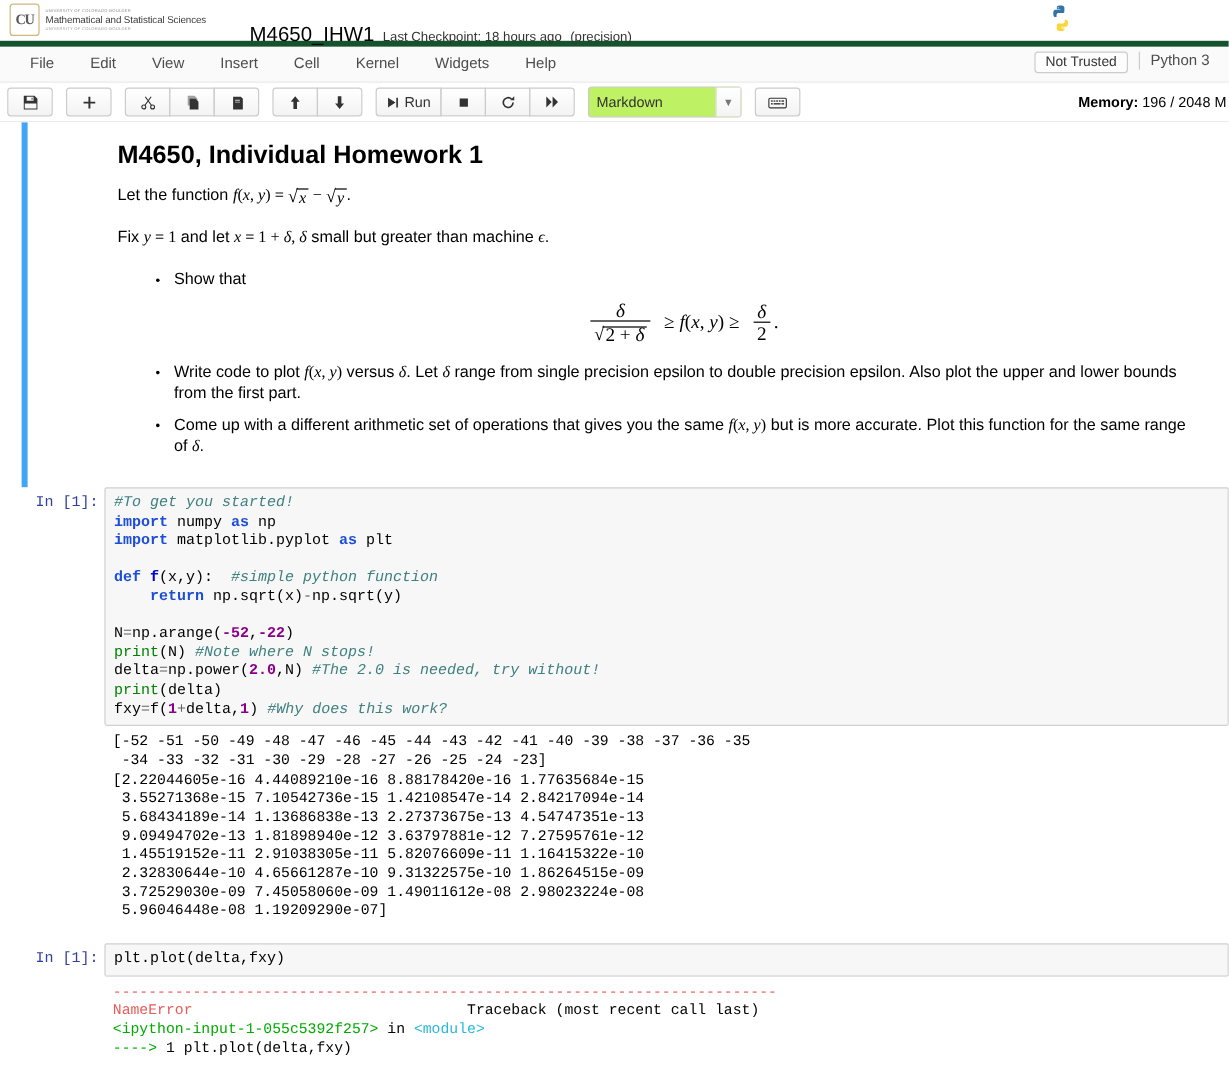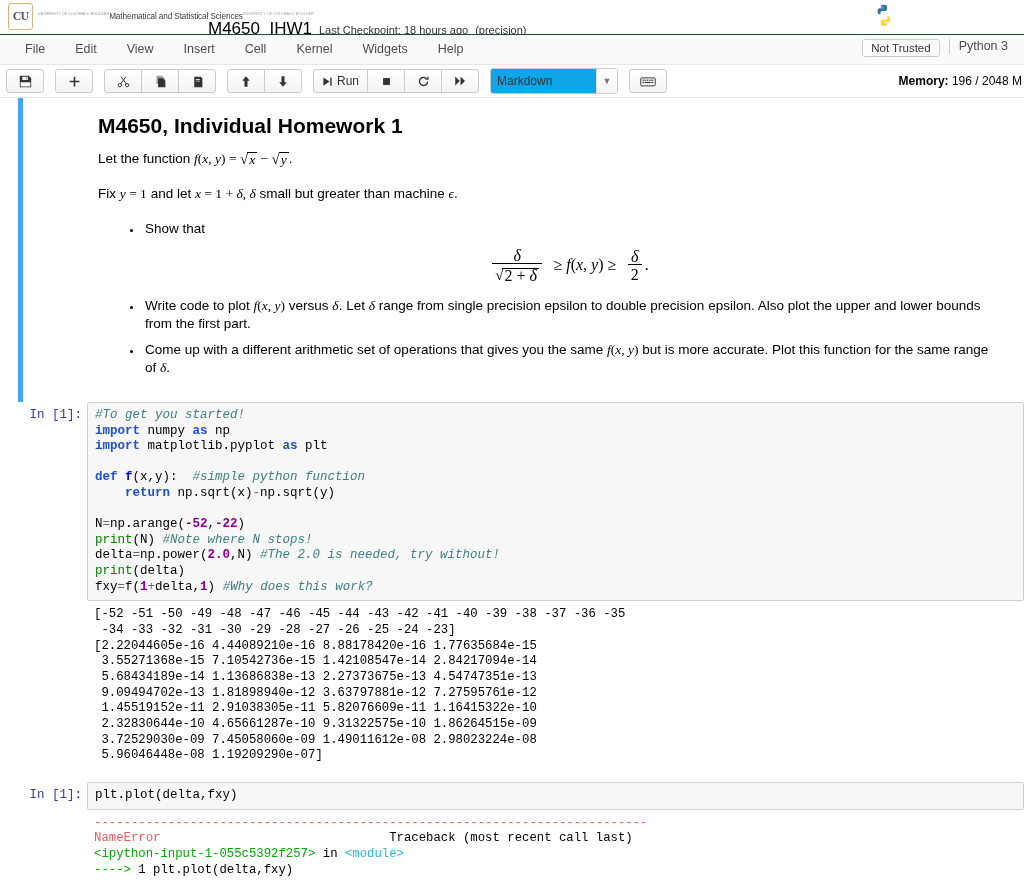--- a/index.html
+++ b/index.html
@@ -12,40 +12,40 @@
     font-family: "Liberation Sans", sans-serif;
     font-size: 13px;
     color: #000;
     -webkit-font-smoothing: antialiased;
   }
 
   
   #header {
     position: relative;
     height: 34px;
-    border-bottom: 1px solid #14532d;
+    border-bottom: 5px solid #14532d;
     background: #fff;
   }
   #logo-block {
     position: absolute; left: 8px; top: 3px;
     display: flex; align-items: center; gap: 5px;
   }
   .logo-mark {
     width: 23px; height: 25px;
     border: 1.6px solid #cfb87c;
     border-radius: 3px;
     display: flex; align-items: center; justify-content: center;
     font-family: "Liberation Serif", serif;
     font-weight: bold;
     font-size: 12px;
     color: #5a5a5a;
     letter-spacing: -1px;
     background: #fff;
   }
-  .logo-text { display: flex; flex-direction: row; justify-content: center; }
+  .logo-text { display: flex; flex-direction: column; justify-content: center; }
   .logo-supra {
     font-size: 3.4px; color: #8a8a8a; letter-spacing: .25px;
     text-transform: uppercase; line-height: 5px;
     filter: blur(.25px);
   }
   .logo-main {
     font-size: 8.2px; color: #3c3c3c; line-height: 10px;
     letter-spacing: -.1px; white-space: nowrap;
     filter: blur(.2px);
   }
@@ -117,21 +117,21 @@
     margin-left: -1px;
     padding: 0 5px;
   }
   .tgroup .tbtn:first-child { margin-left: 0; border-radius: 3px 0 0 3px; }
   .tgroup .tbtn:last-child  { border-radius: 0 3px 3px 0; }
   .tgroup .tbtn:only-child  { border-radius: 3px; }
   .tbtn.wide { padding: 0 8px; gap: 4px; }
   #celltype-select {
     height: 24px; width: 120px;
     border: 1px solid #ccc; border-radius: 3px;
-    background: #0ea5e9; color: #333;
+    background: #bef264; color: #333;
     font-size: 12px; font-family: "Liberation Sans", sans-serif;
     padding-left: 6px;
     display: flex; align-items: center; justify-content: space-between;
     margin-right: 11px;
   }
   .sel-arrow {
     width: 20px; height: 100%;
     border-left: 1px solid #ddd;
     display: flex; align-items: center; justify-content: center;
     color: #777; font-size: 9px;

